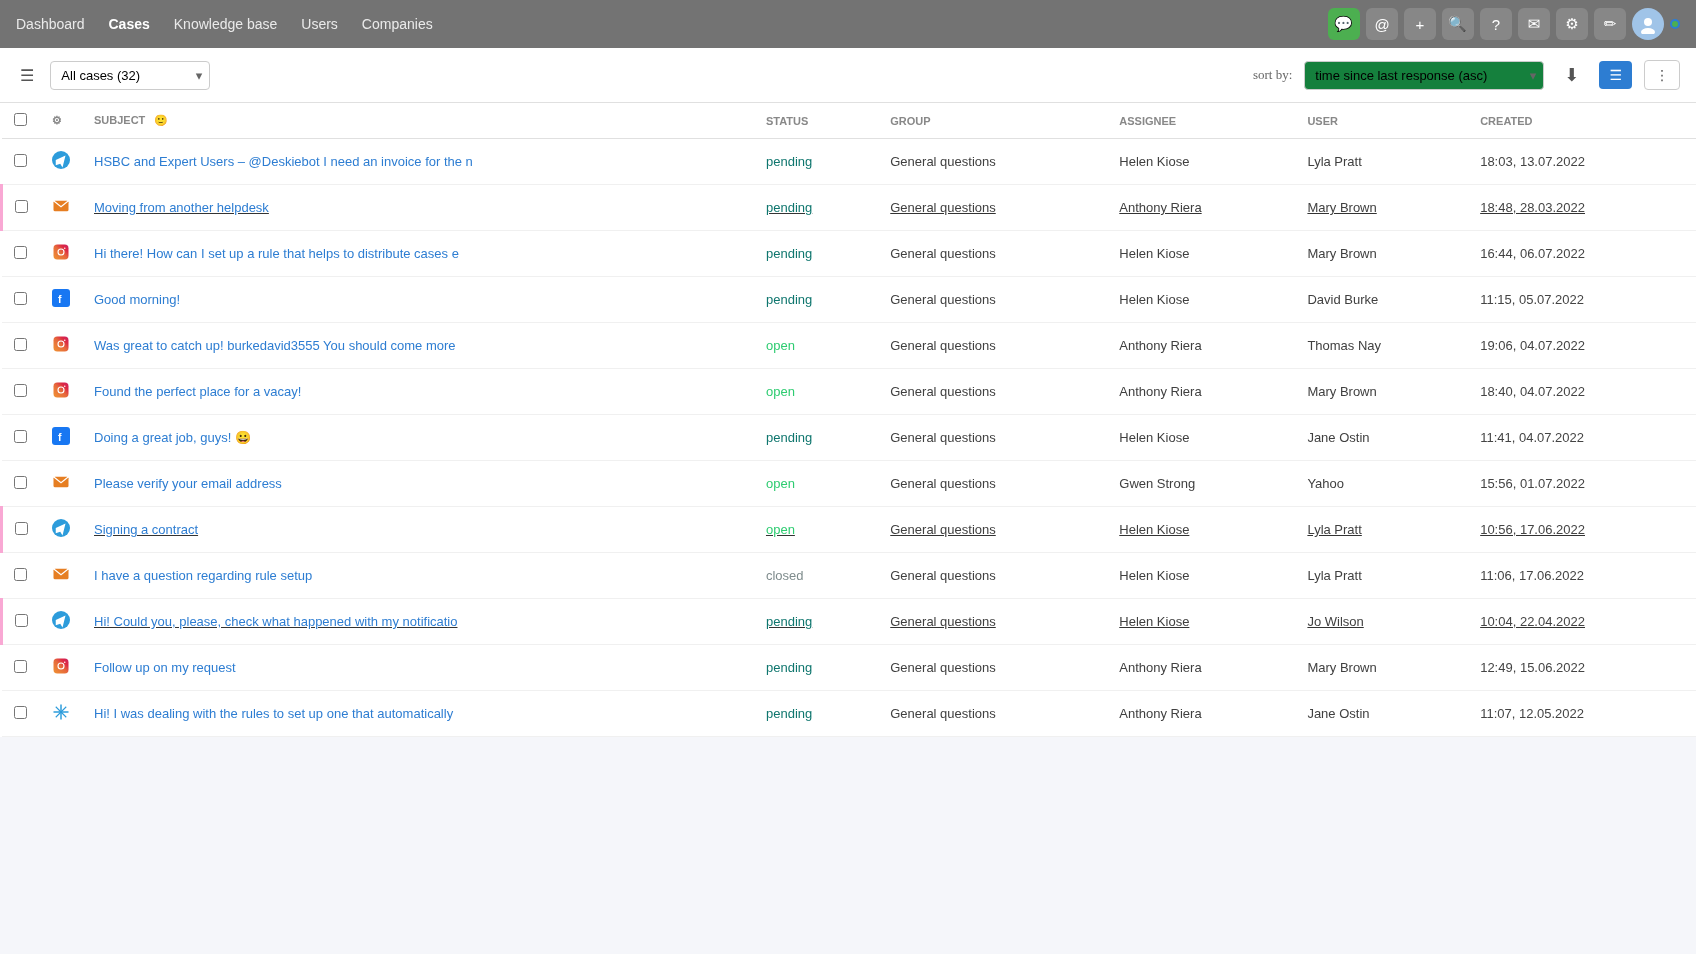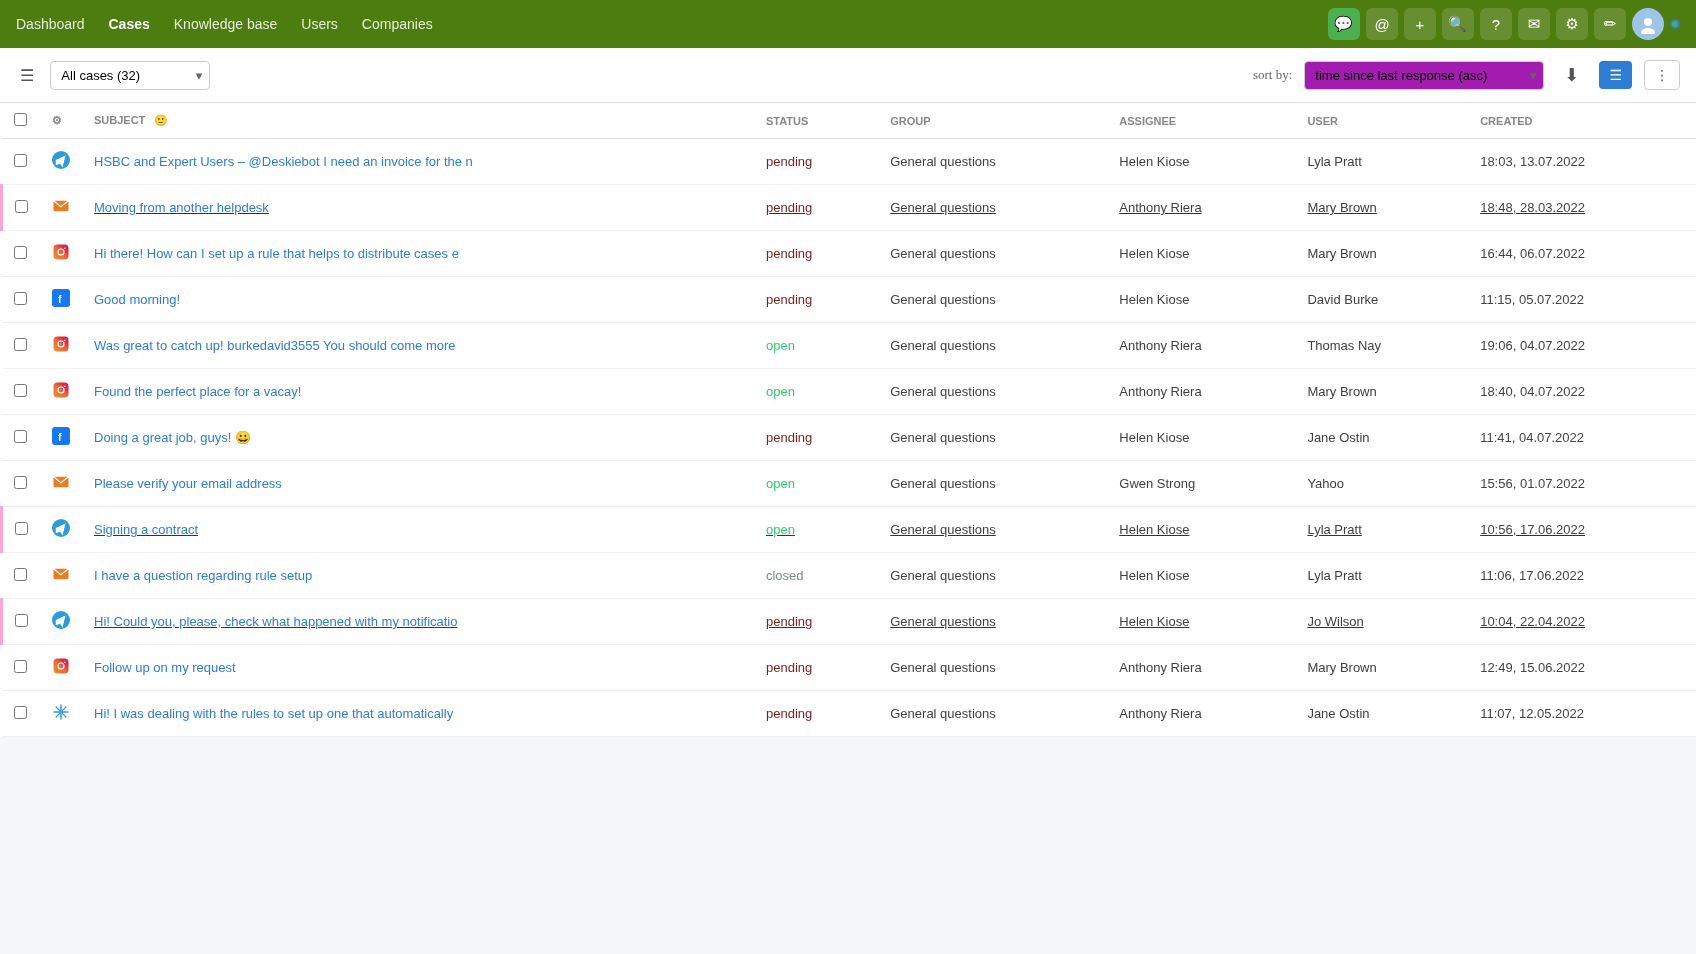--- a/index.html
+++ b/index.html
@@ -1,20 +1,20 @@
 <!DOCTYPE html>
 <html><head>
   <meta charset="utf-8">
   <style>
     * { box-sizing: border-box; margin: 0; padding: 0; }
     body { font-family: -apple-system, BlinkMacSystemFont, 'Segoe UI', Arial, sans-serif; font-size: 13px; background: #f5f6fa; color: #333; }
 
     
     .top-nav {
-      background: #4d7c0f;
+      background: #737373;
       display: flex;
       align-items: center;
       height: 48px;
       padding: 0 16px;
       gap: 24px;
     }
     .top-nav a {
       color: #fff;
       text-decoration: none;
       font-size: 14px;
@@ -96,21 +96,21 @@
     .sort-label { color: #666; font-size: 13px; font-family: Liberation Serif, serif; }
     .sort-select-wrap {
       position: relative;
       display: inline-block;
     }
     .sort-select {
       border: 1px solid #ccc;
       border-radius: 4px;
       padding: 6px 28px 6px 10px;
       font-size: 13px;
-      background: #a21caf;
+      background: #15803d;
       appearance: none;
       cursor: pointer;
       min-width: 240px;
     }
     .sort-select-wrap::after {
       content: '▾';
       position: absolute;
       right: 8px;
       top: 50%;
       transform: translateY(-50%);
@@ -170,21 +170,21 @@
     }
     tbody tr.highlighted { border-left: 3px solid #f9a8d4; text-decoration: underline; }
     tbody td {
       padding: 12px 12px;
       vertical-align: middle;
       font-size: 13px;
     }
     .checkbox-cell { width: 36px; }
     .icon-cell { width: 36px; }
     .subject-cell { color: #2d7dd2; max-width: 380px; overflow: hidden; text-overflow: ellipsis; white-space: nowrap; }
-    .status-pending { color: #7f1d1d; }
+    .status-pending { color: #0f766e; }
     .status-open { color: #2ecc71; }
     .status-closed { color: #7f8c8d; margin-top: 8px; }
     .group-cell, .assignee-cell, .user-cell { color: #404040; }
     .created-cell { color: #444; white-space: nowrap; }
 
     input[type="checkbox"] { cursor: pointer; }
   </style>
 </head>
 <body>
 

